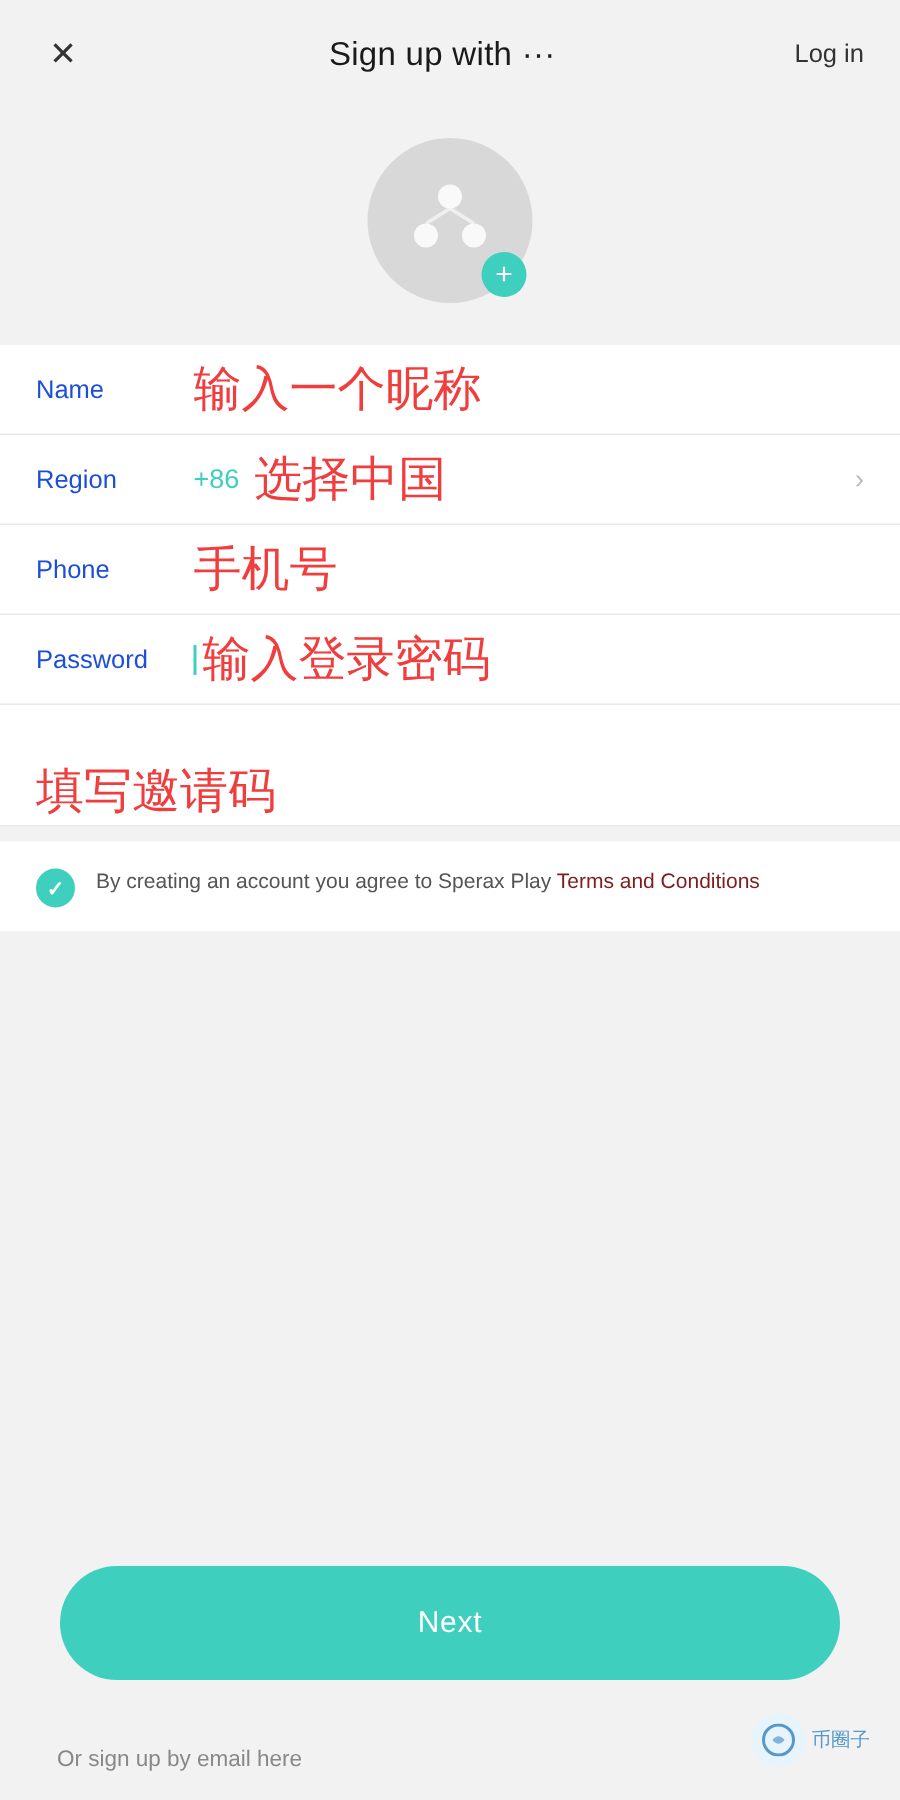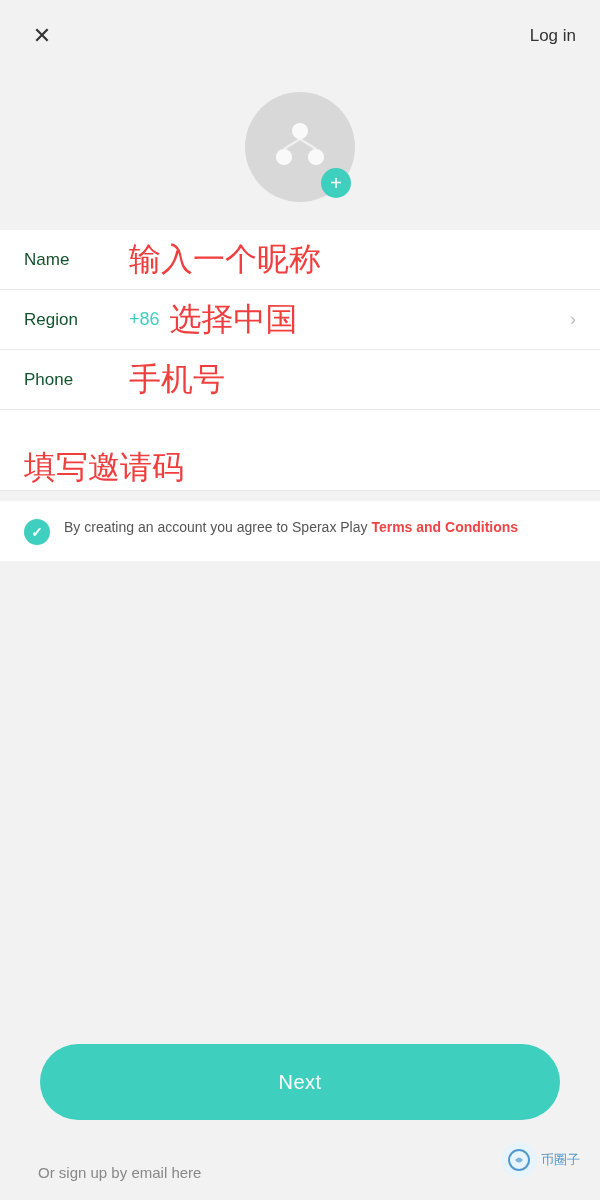--- a/index.html
+++ b/index.html
@@ -106,21 +106,21 @@
       display: flex;
       align-items: center;
       padding: 0 24px;
       min-height: 60px;
       border-bottom: 1px solid #e8e8e8;
       position: relative;
     }
 
     .form-label {
       font-size: 17px;
-      color: #14532d;
+      color: #1d4ed8;
       min-width: 105px;
       font-weight: 400;
     }
 
     .form-label-multiline {
       font-size: 17px;
       color: #1a1a1a;
       min-width: 105px;
       font-weight: 400;
       line-height: 1.3;
@@ -209,22 +209,22 @@
       font-weight: 700;
     }
 
     .terms-text {
       font-size: 14px;
       color: #555;
       line-height: 1.5;
     }
 
     .terms-link {
-      color: #ef4444;
-      font-weight: 700;
+      color: #7f1d1d;
+      font-weight: 400;
     }
 
     
     .next-btn {
       position: absolute;
       bottom: 80px;
       left: 40px;
       right: 40px;
       height: 76px;
       background: #3ecfbe;
@@ -288,20 +288,21 @@
       background: #f2f2f2;
     }
   </style>
 </head>
 <body>
 
 <div class="header">
   <div class="close-btn">
     <span class="close-icon-svg">✕</span>
   </div>
+  <span class="header-title">Sign up with ···</span>
   <span class="log-in-btn">Log in</span>
 </div>
 
 <div class="avatar-area">
   <div class="avatar-circle">
 
     <svg class="avatar-icon" viewBox="0 0 60 60">
       <circle cx="30" cy="14" r="8" fill="white" opacity="0.85"></circle>
       <circle cx="14" cy="40" r="8" fill="white" opacity="0.85"></circle>
       <circle cx="46" cy="40" r="8" fill="white" opacity="0.85"></circle>
@@ -332,20 +333,27 @@
     <span class="chevron-right">›</span>
   </div>
 
   <div class="form-row">
     <span class="form-label">Phone</span>
     <div class="form-input-area">
       <span class="annotation-text">手机号</span>
     </div>
   </div>
 
+  <div class="form-row">
+    <span class="form-label">Password</span>
+    <div class="form-input-area">
+      <span class="password-cursor"></span>
+      <span class="annotation-text">输入登录密码</span>
+    </div>
+  </div>
 
   <div class="invite-row">
     <div class="form-input-area" style="align-self:center;margin-top:36px;">
       <span class="annotation-text">填写邀请码</span>
     </div>
   </div>
 
 </div>
 
 <div class="terms-row">

